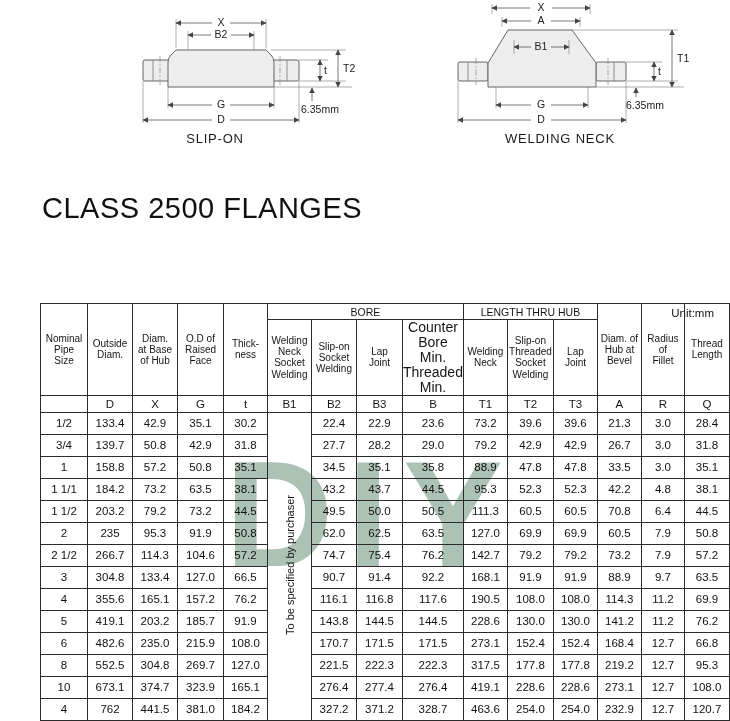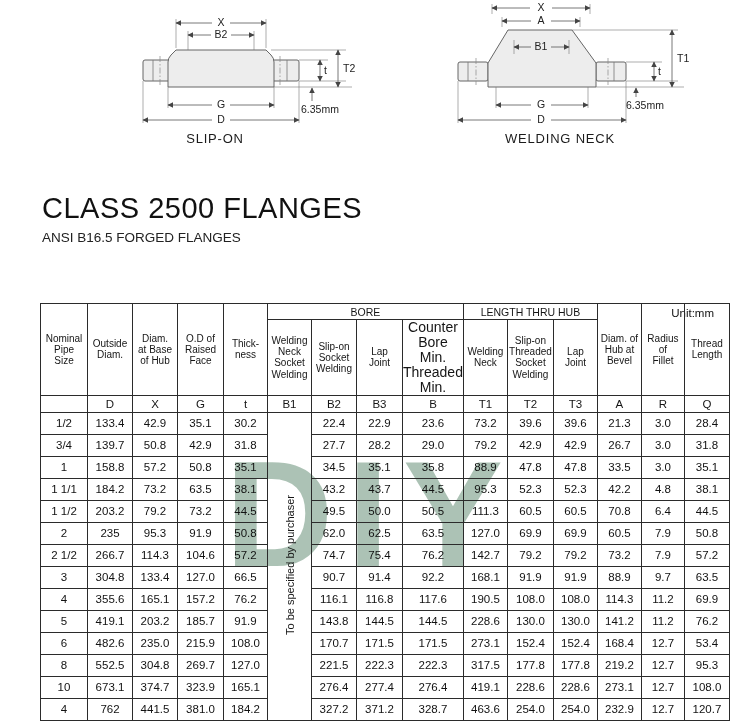--- a/index.html
+++ b/index.html
@@ -178,21 +178,20 @@
       <text class="dim" x="228" y="75">t</text>
       <line class="dimline" x1="242" y1="30" x2="242" y2="87" marker-start="url(#ar2)" marker-end="url(#ar2)"></line>
       <text class="dim" x="247" y="62">T1</text>
       <line class="dimline" x1="206" y1="97" x2="206" y2="88" marker-end="url(#ar2)"></line>
       <text class="dim" x="196" y="109">6.35mm</text>
     </g>
   </svg>
   <div id="wneck-label" class="diagram-label">WELDING NECK</div>
 
   <div id="title">CLASS 2500 FLANGES</div>
-  <div id="subtitle">ANSI B16.5 FORGED FLANGES</div>
   <div id="unit-label">Unit:mm</div>
 
   <div id="watermark">DIY</div>
 
   <div id="table-wrap">
     <table>
       <colgroup>
         <col style="width:47px">
           <col style="width:45px">
           <col style="width:45px">
@@ -446,21 +445,21 @@
             <td>215.9</td>
             <td>108.0</td>
             <td>170.7</td>
             <td>171.5</td>
             <td>171.5</td>
             <td>273.1</td>
             <td>152.4</td>
             <td>152.4</td>
             <td>168.4</td>
             <td>12.7</td>
-            <td>53.4</td>
+            <td>66.8</td>
           </tr>
           <tr>
             <td>8</td>
             <td>552.5</td>
             <td>304.8</td>
             <td>269.7</td>
             <td>127.0</td>
             <td>221.5</td>
             <td>222.3</td>
             <td>222.3</td>

